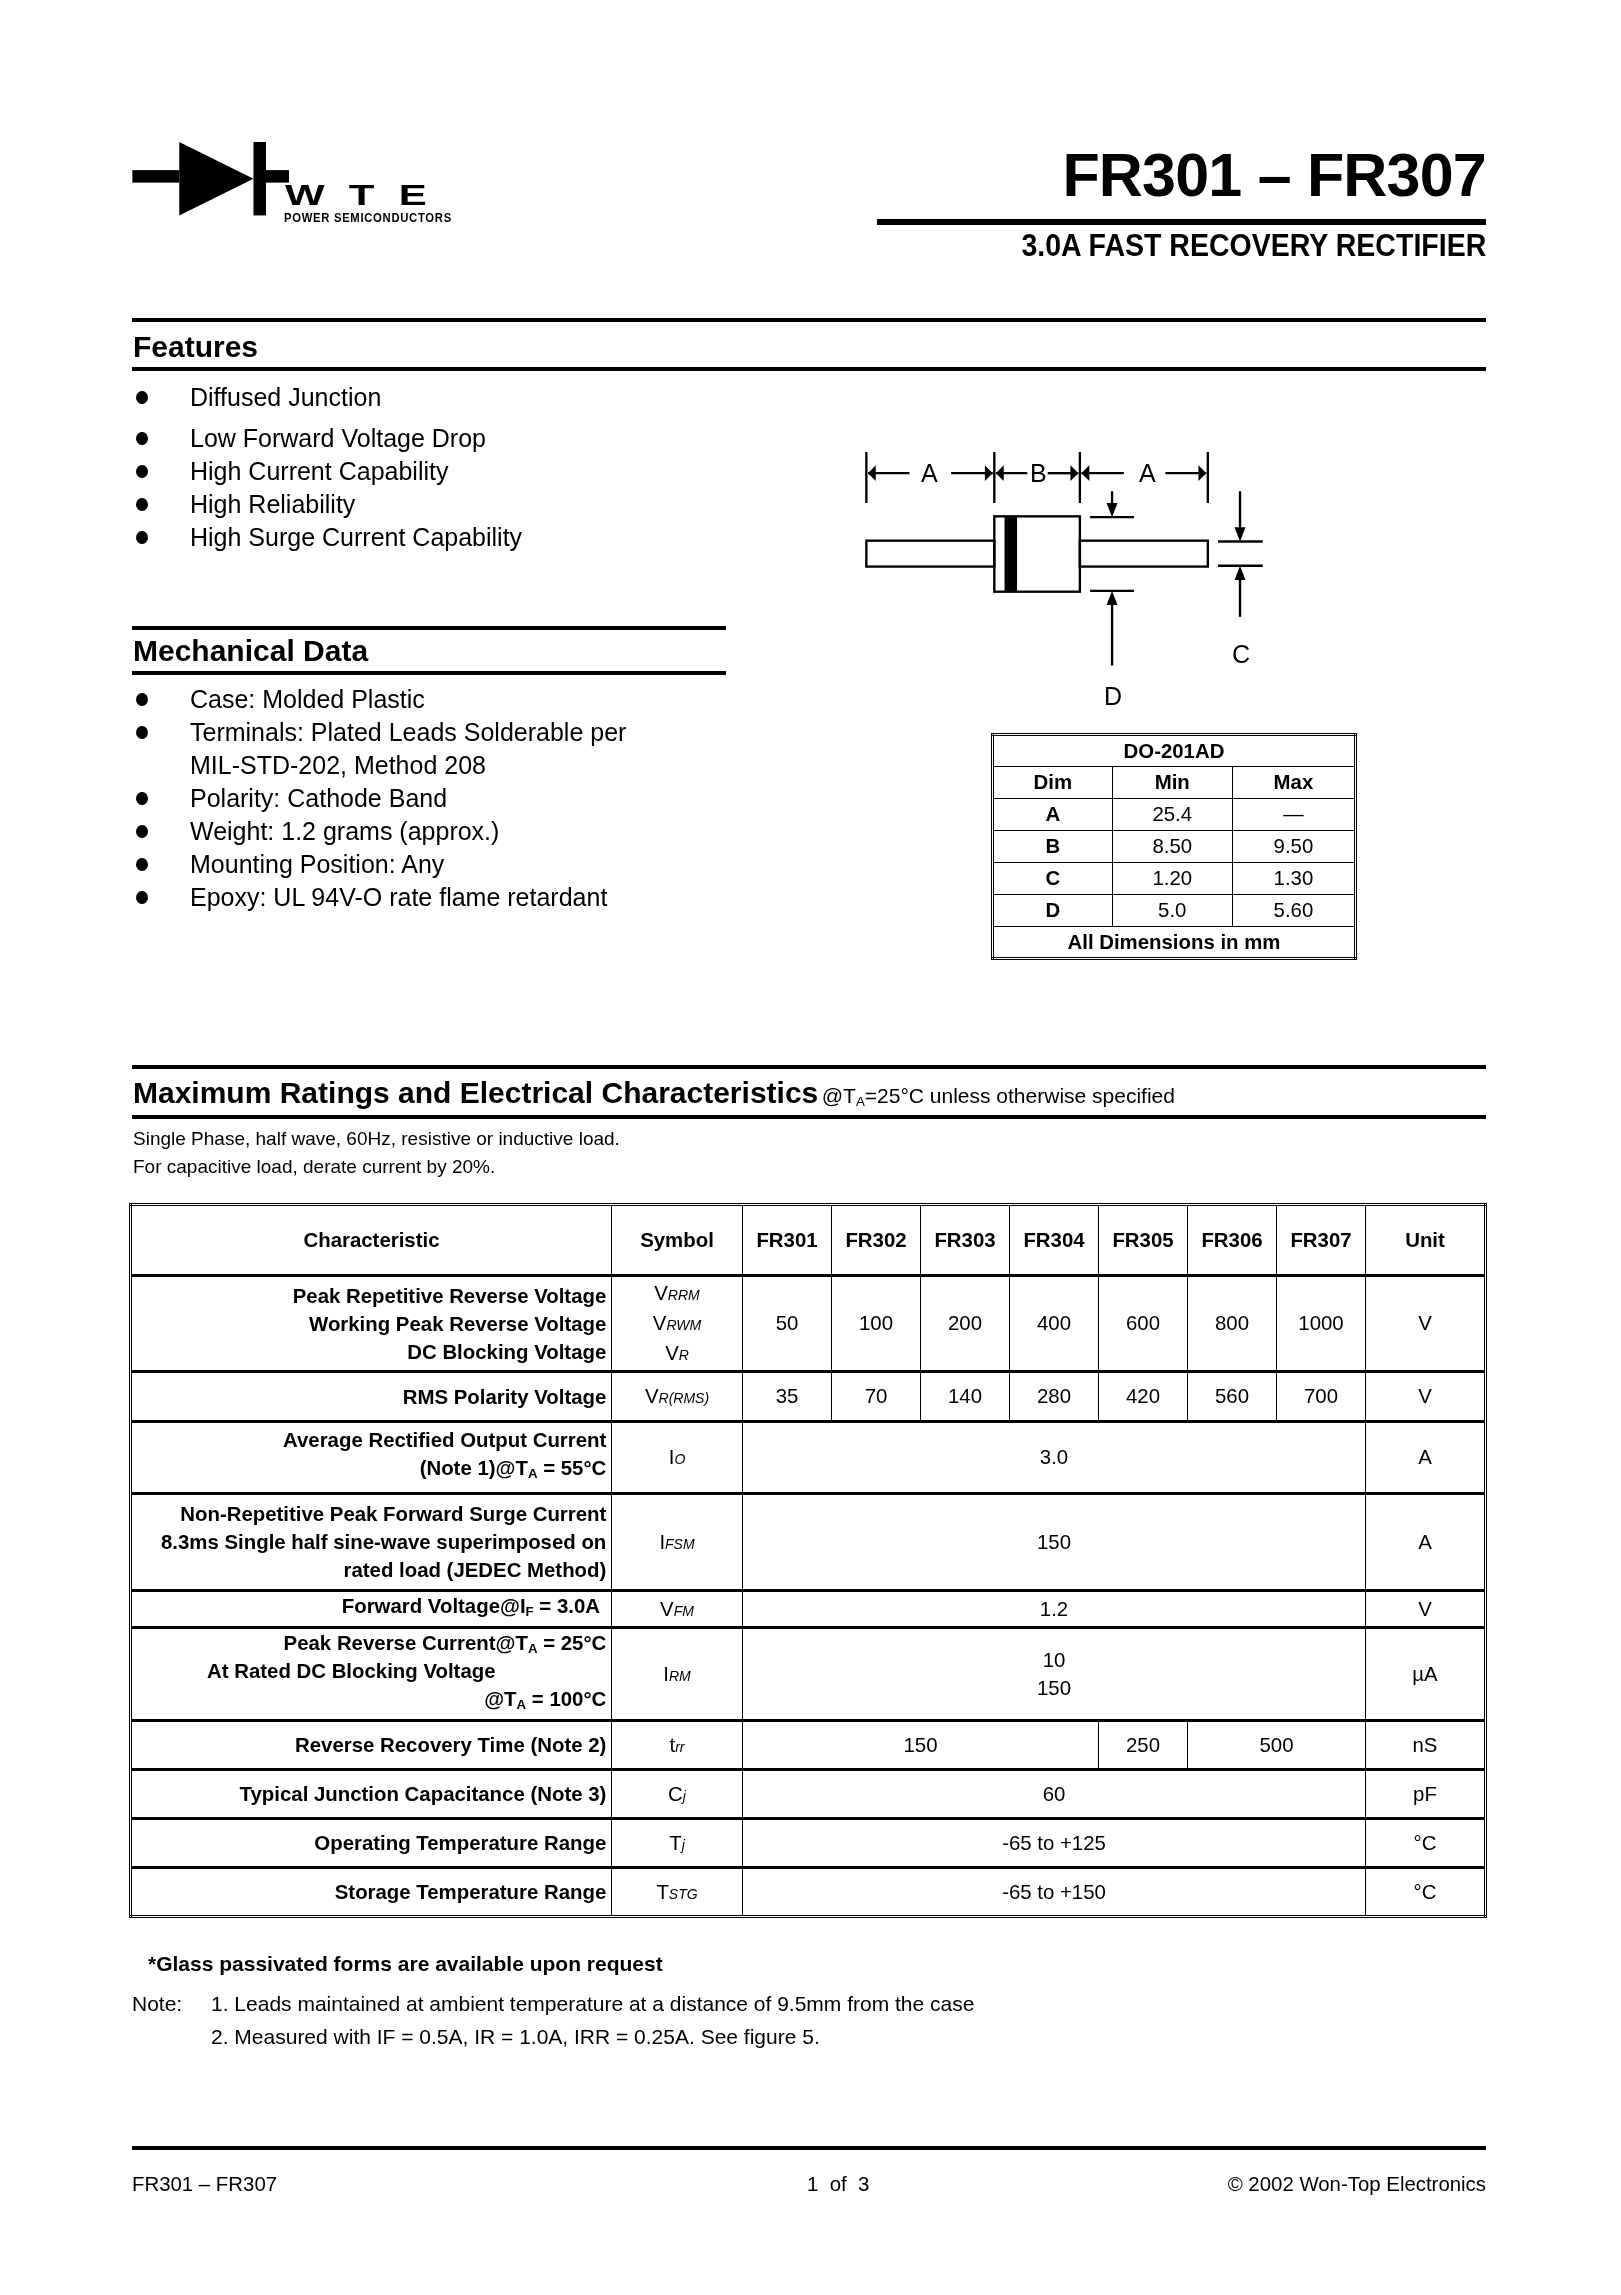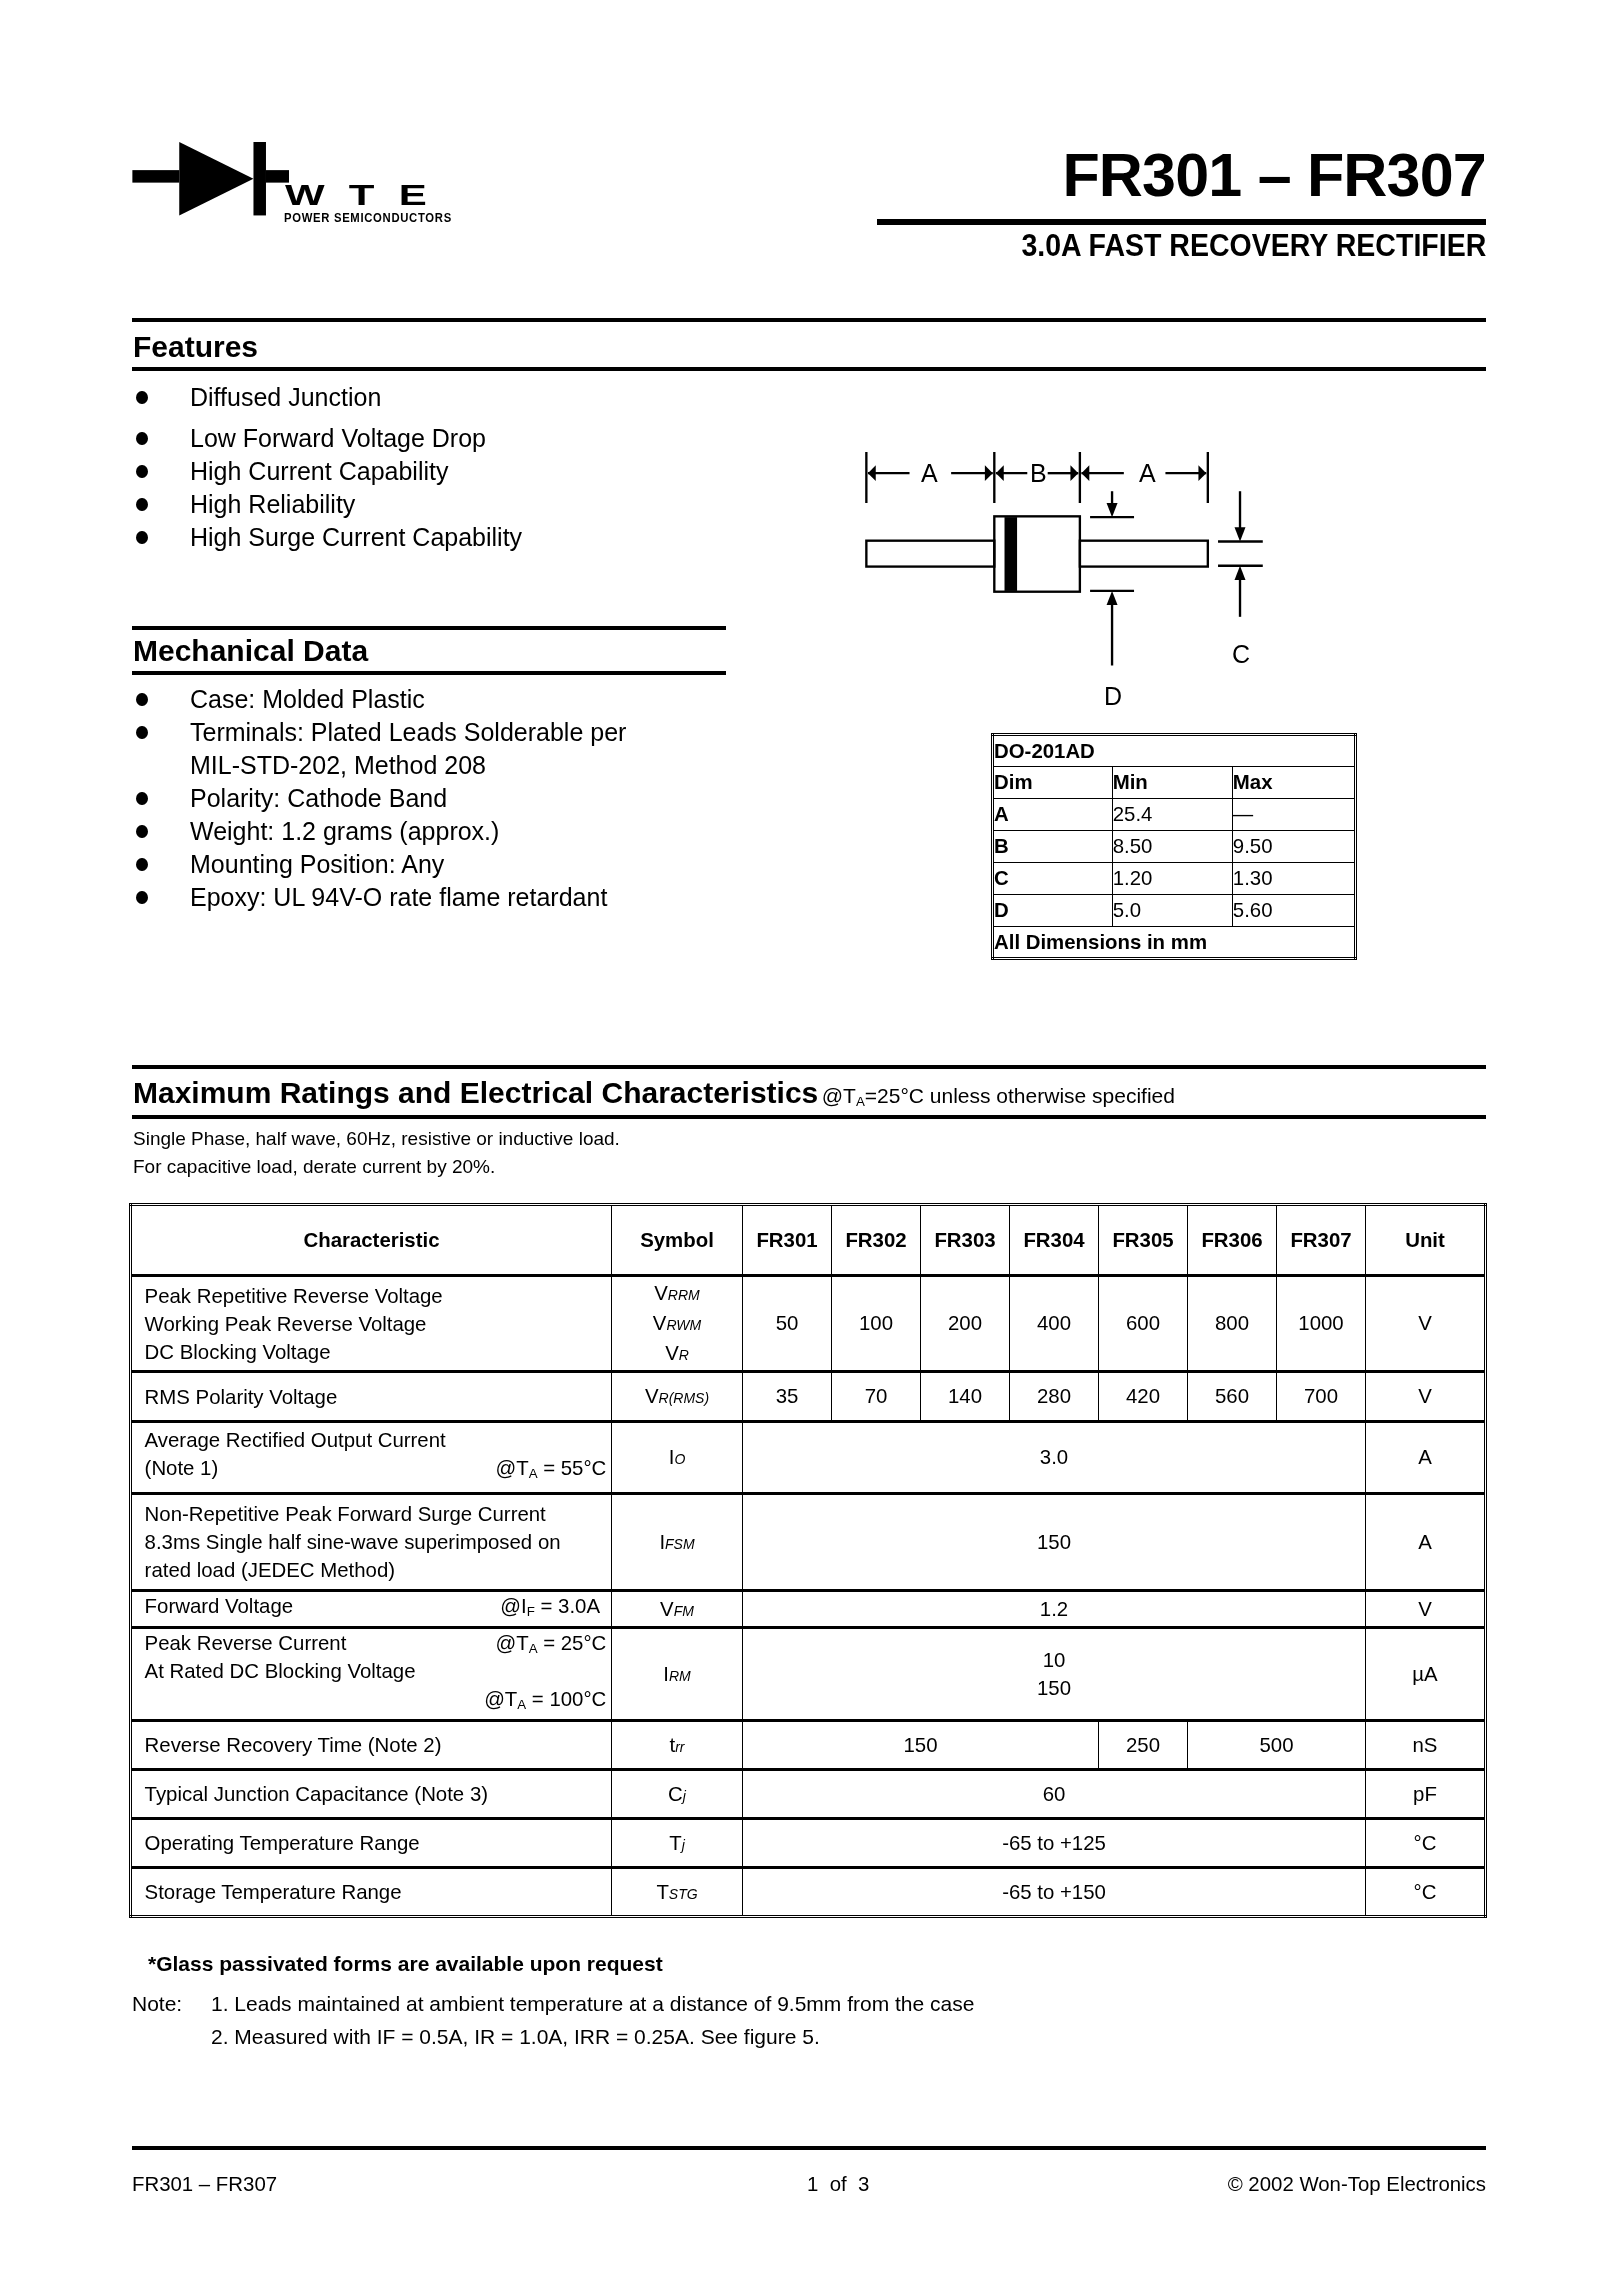--- a/index.html
+++ b/index.html
@@ -11,28 +11,28 @@
   .logo-wte { position: absolute; left: 153px; top: 17.3px; font-size: 30px; font-weight: bold; letter-spacing: 17.3px; font-family: "Liberation Sans", sans-serif; transform: scaleX(1.4); transform-origin: left; }
   .logo-sub { position: absolute; left: 152px; top: 49px; font-size: 13.3px; font-weight: bold; letter-spacing: 0.8px; white-space: nowrap; transform: scaleX(0.85); transform-origin: left; }
   .title { right: 136px; top: 140px; font-size: 61px; font-weight: bold; white-space: nowrap; letter-spacing: -0.8px; }
   .subtitle { right: 136px; top: 228px; font-size: 31px; font-weight: bold; white-space: nowrap; transform: scaleX(0.92); transform-origin: right; }
   .sec-head { font-size: 30px; font-weight: bold; white-space: nowrap; }
   .bullets { font-size: 25px; line-height: 33px; }
   .bullets li { list-style: none; position: relative; padding-left: 58px; }
   .bullets li .dot { position: absolute; left: 3.9px; top: 10.2px; width: 11.8px; height: 13.3px; border-radius: 50%; background: #000; }
   
   .dimtbl { border-collapse: collapse; position: absolute; left: 991px; top: 733px; width: 366px; border: 3.9px double #000; font-size: 20.4px; }
-  .dimtbl td { border: 1.6px solid #000; height: 32px; padding: 0; }
+  .dimtbl td { border: 1.6px solid #000; text-align: center; height: 32px; padding: 0; }
   .dimtbl .b { font-weight: bold; }
   
   .mtbl { position: absolute; left: 129px; top: 1203px; width: 1358px; border-collapse: collapse; border: 3.9px double #000; font-size: 20.4px; }
   .mtbl td, .mtbl th { border: 1.6px solid #000; text-align: center; padding: 0 4.7px; vertical-align: middle; }
   .mtbl tr { border-bottom: 3.1px solid #000; }
   .mtbl th { font-weight: bold; height: 71px; }
-  .mtbl .char { text-align: left; padding-left: 12.6px; line-height: 28px; }
+  .mtbl .char { text-align: right; padding-left: 12.6px; line-height: 28px; font-weight: bold; }
   .mtbl .cond { float: right; }
   .sub { font-size: 13.3px; vertical-align: -3.1px; }
   .symsub { font-size: 14px; font-style: italic; }
   .notes { font-size: 21px; line-height: 33px; }
   .footer { font-size: 20.4px; }
 </style>
 </head>
 <body>
 
 <div class="abs logo">

